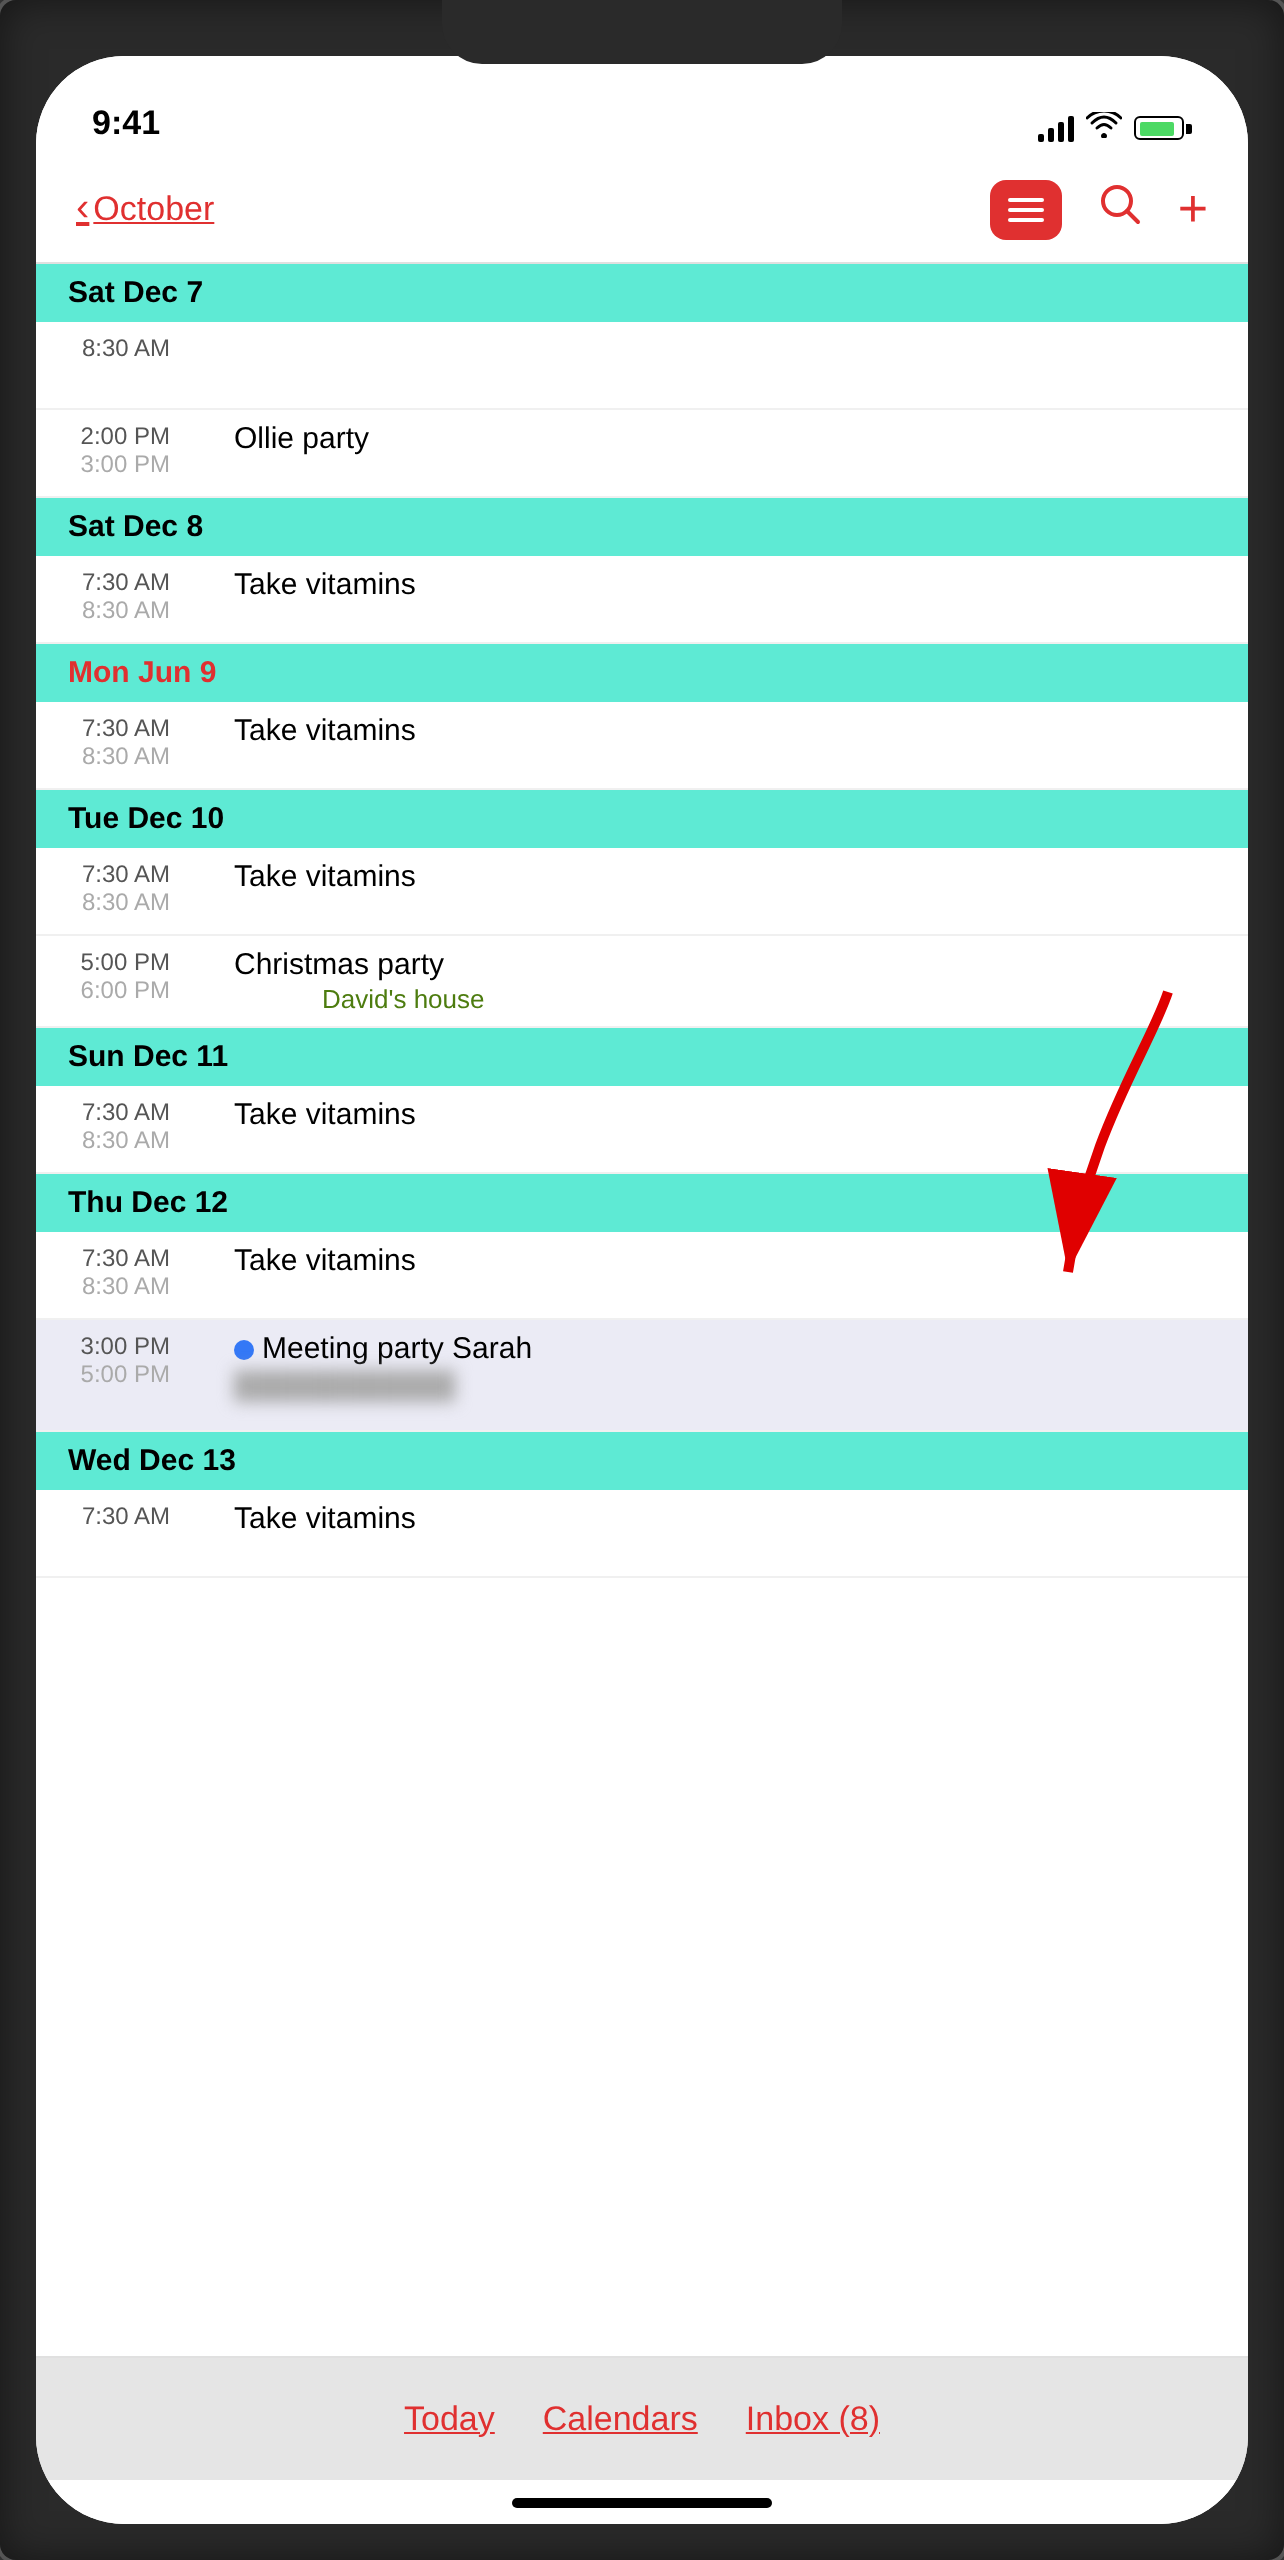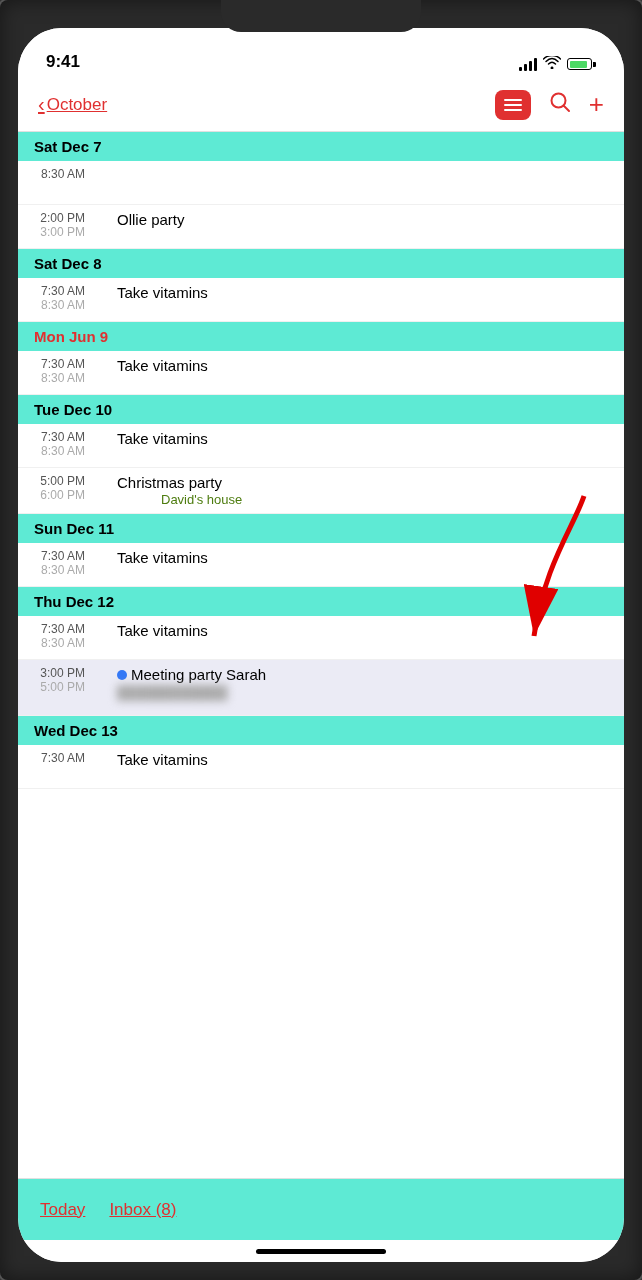--- a/index.html
+++ b/index.html
@@ -245,26 +245,26 @@
       right: 20px;
       top: -130px;
       width: 120px;
       height: 160px;
       pointer-events: none;
       z-index: 50;
     }
     
     .tab-bar {
       height: 62px;
-      background: #5eead4;
+      background: #e5e5e5;
       border-top: 1px solid #e0e0e0;
       display: flex;
       align-items: center;
-      justify-content: flex-start;
-      padding: 0 10px;
+      justify-content: center;
+      padding: 0 0;
       flex-shrink: 0;
     }
     .tab-item {
       color: #e03030;
       font-size: 17px;
       text-decoration: underline;
       cursor: pointer;
       padding: 8px 12px;
     }
     
@@ -476,20 +476,21 @@
         <div class="color-bar-col" style="background:#8e44ad;"></div>
         <div class="event-content">
           <span class="event-title">Take vitamins</span>
         </div>
       </div>
 
     </div>
 
     <div class="tab-bar">
       <span class="tab-item">Today</span>
+      <span class="tab-item">Calendars</span>
       <span class="tab-item">Inbox (8)</span>
     </div>
 
     <div class="home-indicator">
       <div class="home-bar"></div>
     </div>
   </div>
 </div>
 
 </body></html>

